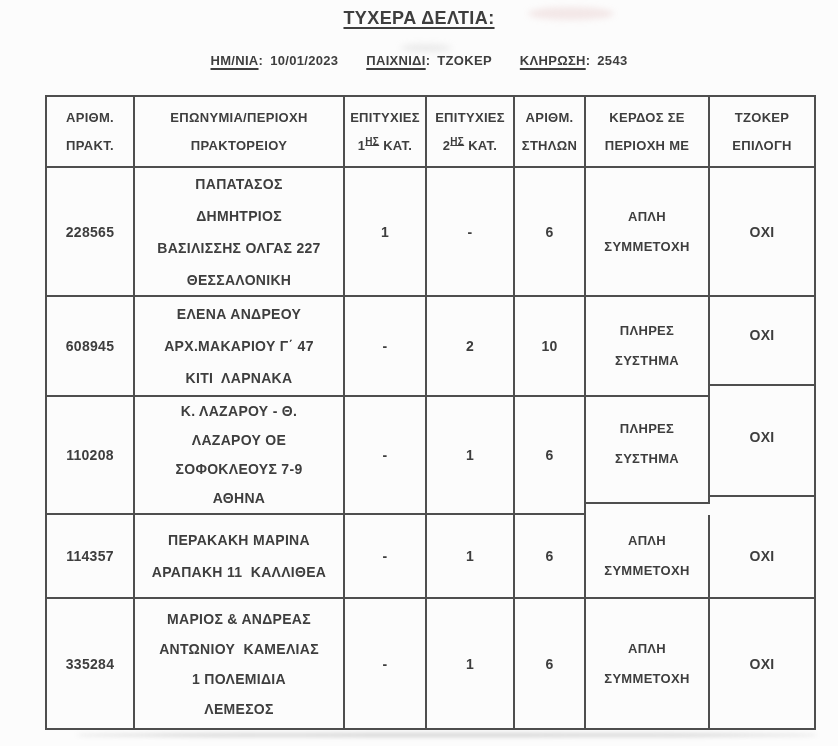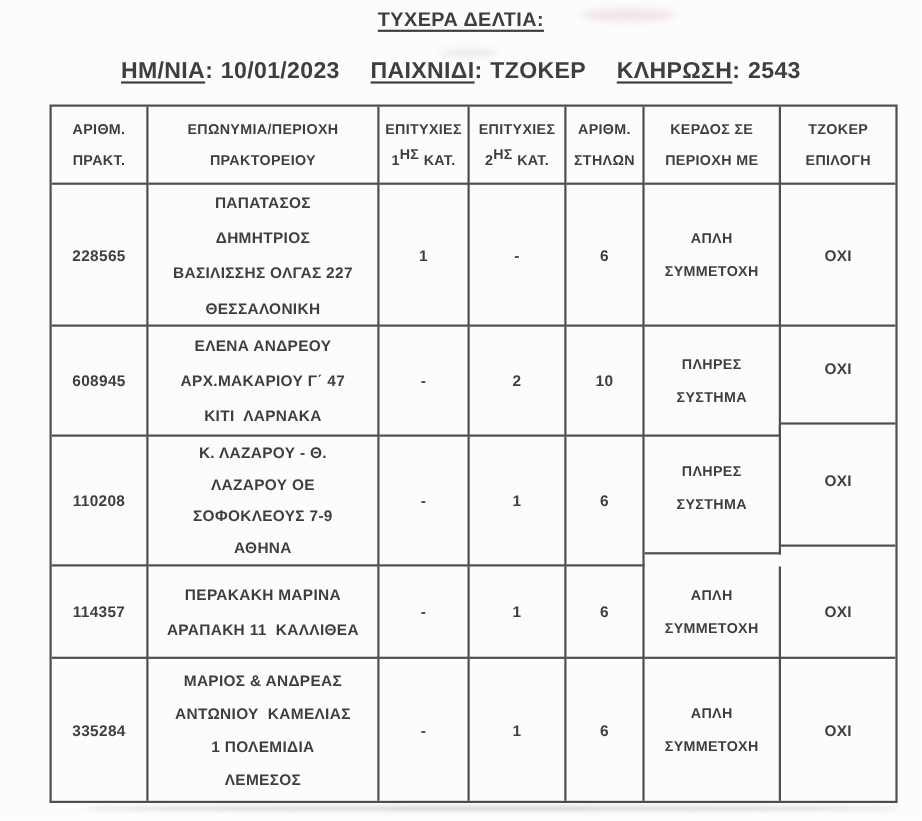--- a/index.html
+++ b/index.html
@@ -28,21 +28,21 @@
     text-align:center;
     font-size:18px;
     letter-spacing:0.4px;
     text-decoration:underline;
     text-decoration-thickness:2px;
     text-underline-offset:3px;
   }
   .meta{
     position:absolute;top:53px;left:0;right:0;
     display:flex;justify-content:center;gap:28px;
-    font-size:21px;letter-spacing:0.3px;
+    font-size:13px;letter-spacing:0.3px;
     white-space:pre;
   }
   .meta .lbl{
     text-decoration:underline;
     text-decoration-thickness:2px;
     text-underline-offset:3px;
   }
   .meta .val{margin-left:7px;}
   
   .artifact{
@@ -87,21 +87,21 @@
   .cell:last-child{border-right:none;}
   .trow.last .cell{border-bottom:none;}
   .cell-line{white-space:pre;}
   .thead .cell{font-size:13px;}
   .thead .cell-line{line-height:28px;}
   .addr .cell-line{line-height:32px;}
   .r3 .addr .cell-line{line-height:29px;}
   .r5 .addr .cell-line{line-height:30px;}
   .wintype{font-size:13px;}
   .wintype .cell-line{line-height:30px;}
-  sup{font-size:13px;line-height:0;}
+  sup{font-size:10px;line-height:0;text-decoration:underline;}
   .rest{margin-left:4px;}
   .up-11{transform:translateY(-11px);}
   .up-18{transform:translateY(-18px);}
 </style>
 </head>
 <body>
 
 <div class="page">
 
   <h1 class="title">ΤΥΧΕΡΑ ΔΕΛΤΙΑ:</h1>

